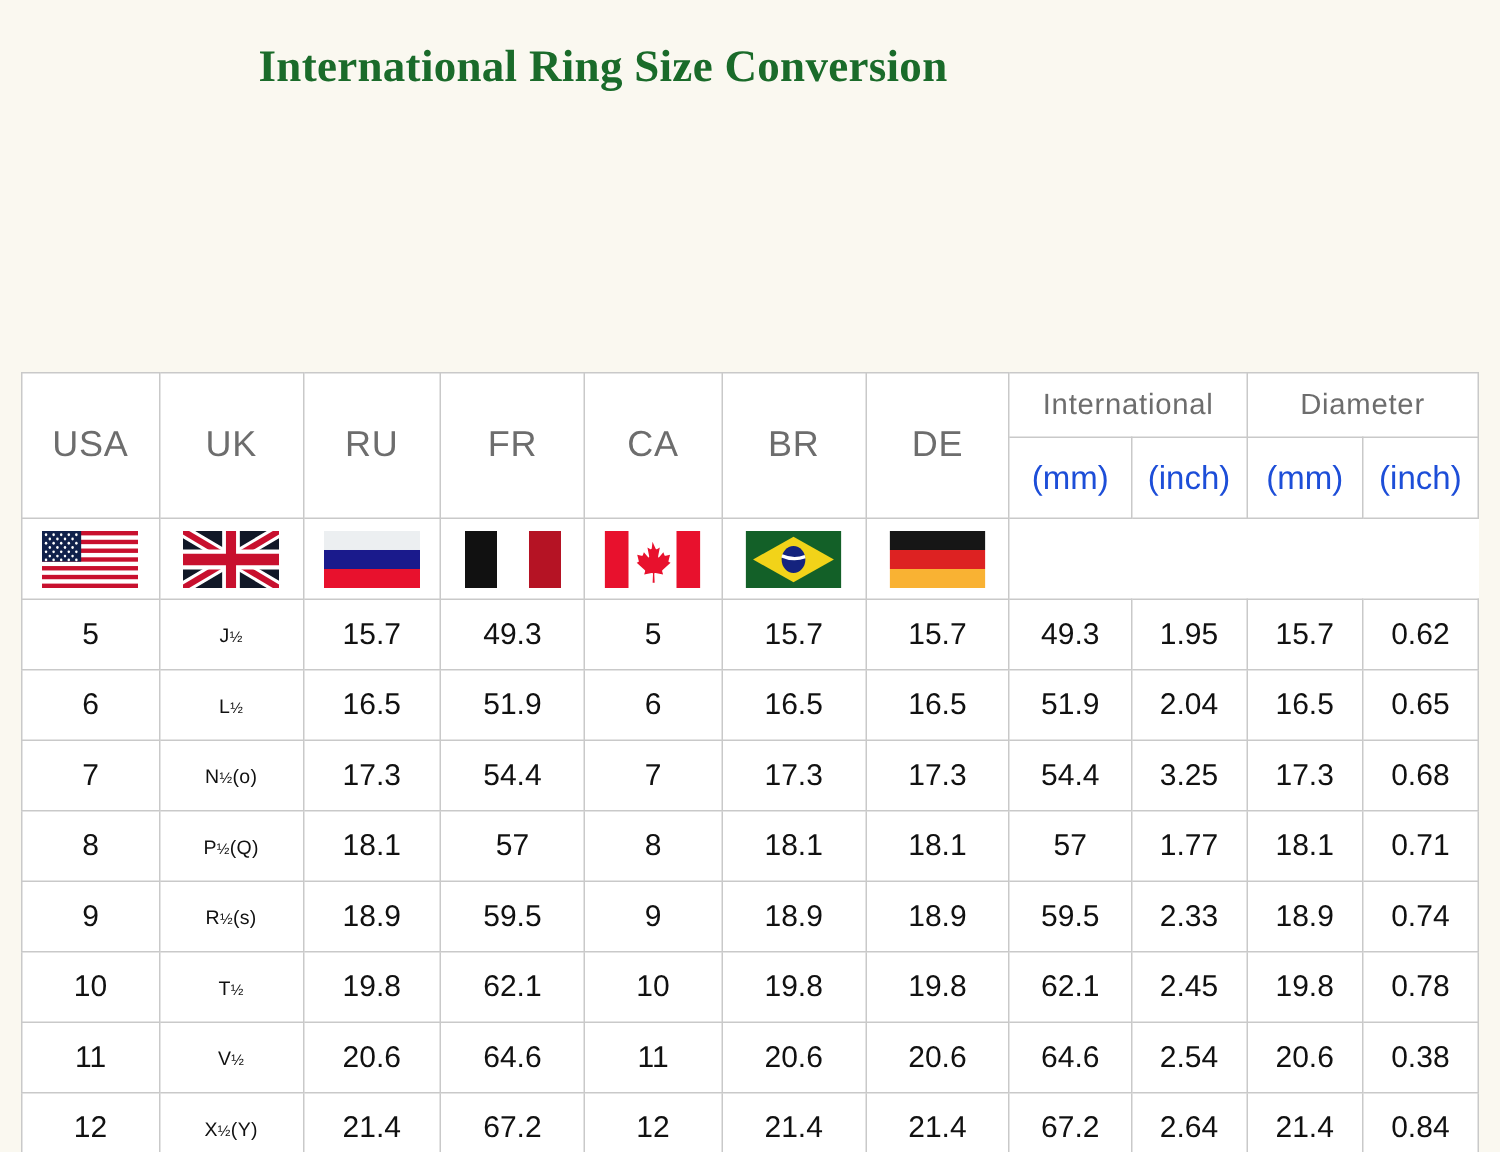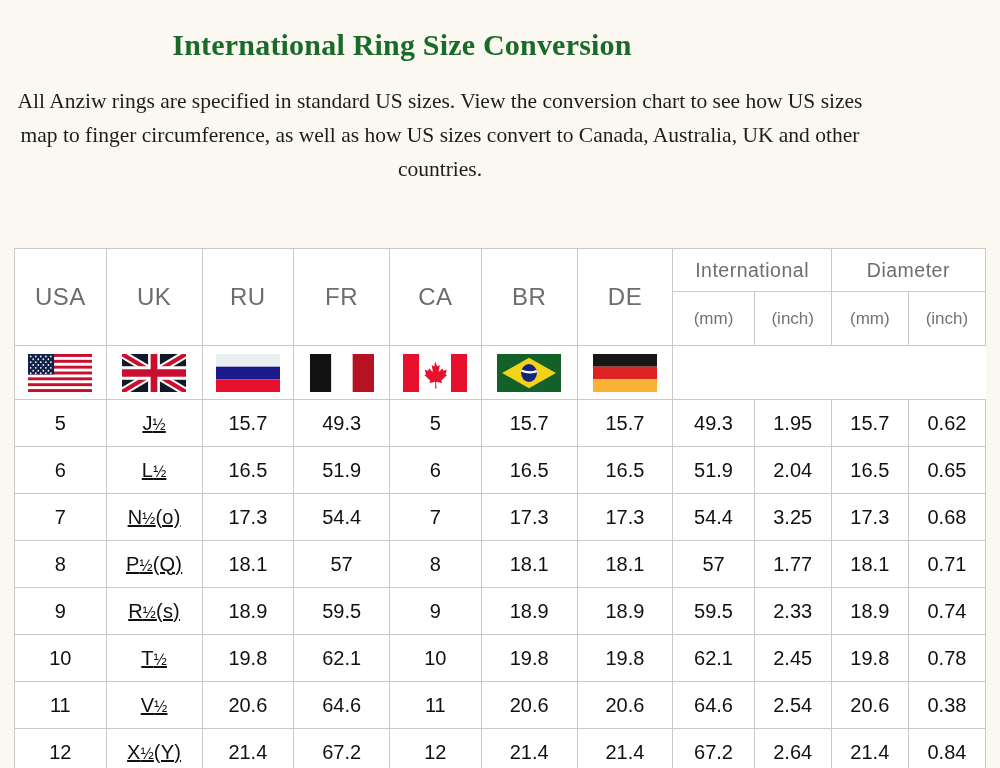--- a/index.html
+++ b/index.html
@@ -77,36 +77,35 @@
 
   .hdr-label.wide {
     font-size: 19.5px;
   }
 
   .flagrow td {
     height: 53px;
   }
 
   .unitcell {
-    font-size: 17px;
-    color: #737373;
+    font-size: 22px;
+    color: #1d4ed8;
     font-family: "Liberation Sans", sans-serif;
   }
 
   .datarow td {
     height: 46px;
     font-size: 20px;
     color: #111111;
     font-family: "Liberation Sans", sans-serif;
   }
 
   .datarow td.uk-cell {
-    font-size: 20px;
+    font-size: 13px;
     letter-spacing: 0.2px;
-    text-decoration: underline;
   }
 
   .uk-cell .frac {
     font-size: 0.78em;
   }
 
   
   .flag {
     width: 64px;
     height: 38px;
@@ -129,21 +128,20 @@
   .col-dm  { width: 74px; }
   .col-di  { width: 74px; }
 </style>
 </head>
 <body>
 
 <div class="page">
 
   <h1 class="title">International Ring Size Conversion</h1>
 
-  <p class="intro">All Anziw rings are specified in standard US sizes. View the conversion chart to see how US sizes map to finger circumference, as well as how US sizes convert to Canada, Australia, UK and other countries.</p>
 
   <div class="table-wrap">
     <table class="conv">
       <colgroup>
         <col class="col-usa">
           <col class="col-uk">
           <col class="col-ru">
           <col class="col-fr">
         <col class="col-ca">
           <col class="col-br">

